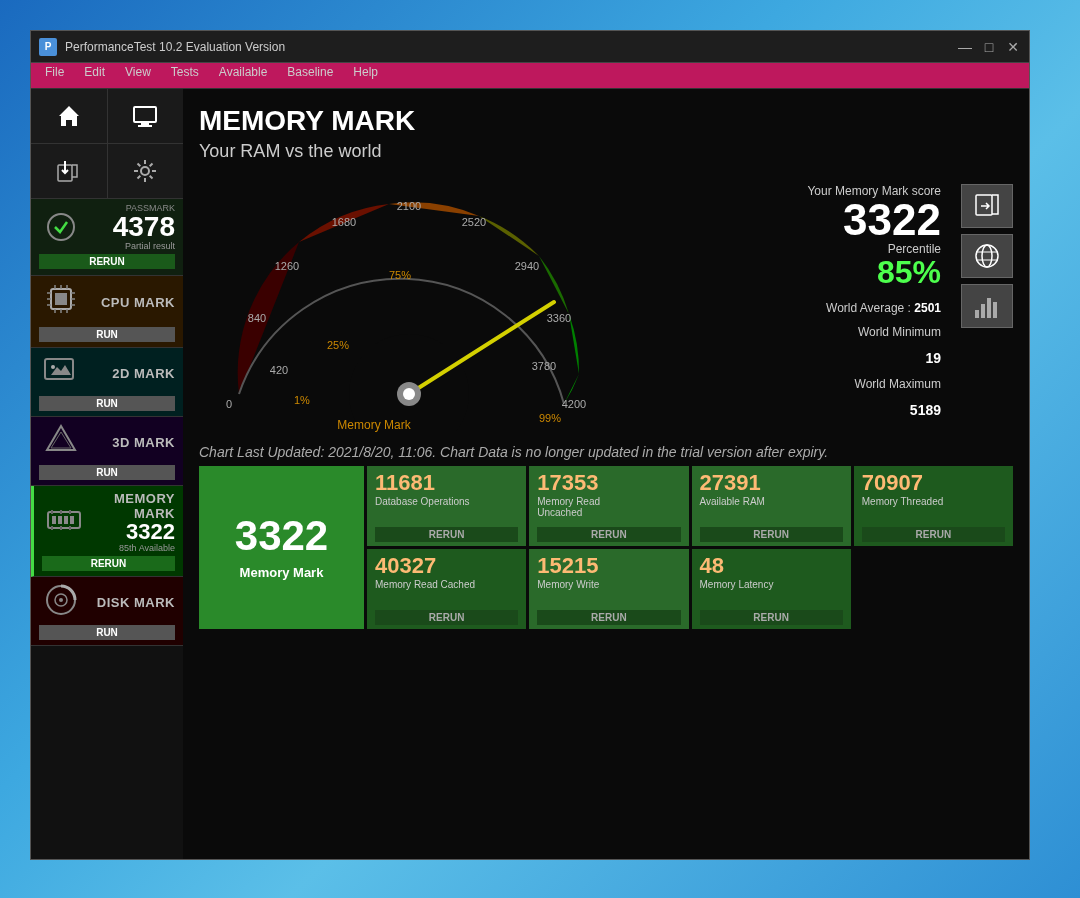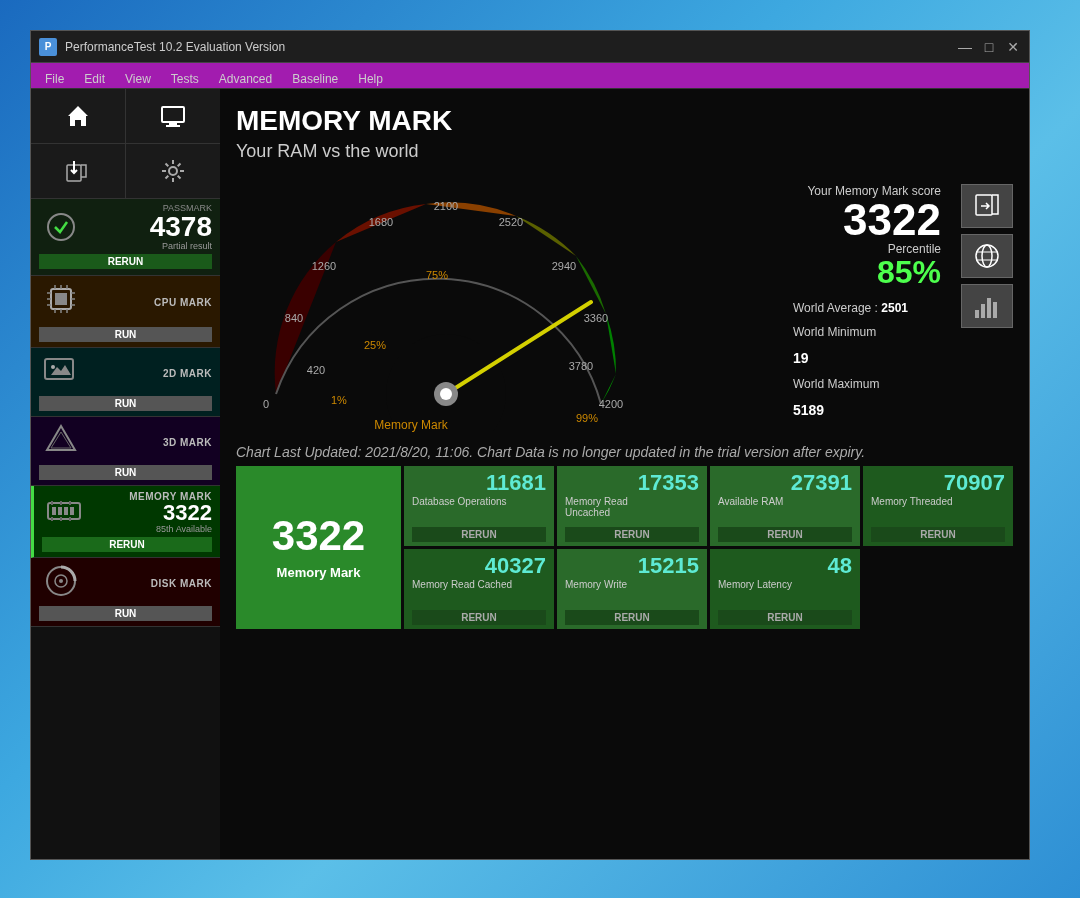--- a/index.html
+++ b/index.html
@@ -65,45 +65,45 @@
       border: none;
       color: #aaa;
       font-size: 14px;
       cursor: pointer;
       display: flex;
       align-items: center;
       justify-content: center;
     }
 
     .menu-bar {
-      background: #a21caf;
+      background: #be185d;
       height: 26px;
       display: flex;
-      align-items: flex-end;
+      align-items: flex-start;
       padding: 0 4px;
       border-bottom: 1px solid #333;
       flex-shrink: 0;
     }
 
     .menu-item {
       color: #ccc;
       font-size: 12px;
       padding: 2px 10px;
       cursor: pointer;
     }
 
     .content-area {
       display: flex;
       flex: 1;
       overflow: hidden;
     }
 
     
     .sidebar {
-      width: 189px;
+      width: 152px;
       background: #111;
       display: flex;
       flex-direction: column;
       flex-shrink: 0;
     }
 
     .sidebar-top-icons {
       display: flex;
       height: 55px;
       border-bottom: 1px solid #333;
@@ -196,22 +196,22 @@
       display: flex;
       flex-direction: column;
       padding: 6px 8px 4px;
       cursor: pointer;
       min-height: 80px;
     }
 
     .metric-score {
       font-size: 22px;
       font-weight: bold;
-      color: #5eead4;
-      text-align: right;
+      color: #fdba74;
+      text-align: left;
       line-height: 1;
     }
 
     .metric-name {
       font-size: 10px;
       color: #ccc;
       margin-top: 2px;
     }
 
     .metric-rerun {
@@ -263,21 +263,21 @@
     }
 
     .sidebar-mark-item {
       border-bottom: 1px solid #333;
       padding: 5px 8px 5px;
       position: relative;
       cursor: pointer;
     }
 
     .smi-label {
-      font-size: 10px;
+      font-size: 13px;
       font-weight: bold;
       letter-spacing: 0.5px;
       color: #bbb;
       text-transform: uppercase;
       text-align: right;
     }
 
     .smi-btn {
       display: block;
       width: 100%;
@@ -314,21 +314,21 @@
       <button class="title-bar-btn">□</button>
       <button class="title-bar-btn">✕</button>
     </div>
   </div>
 
   <div class="menu-bar">
     <span class="menu-item">File</span>
     <span class="menu-item">Edit</span>
     <span class="menu-item">View</span>
     <span class="menu-item">Tests</span>
-    <span class="menu-item">Advanced</span>
+    <span class="menu-item">Available</span>
     <span class="menu-item">Baseline</span>
     <span class="menu-item">Help</span>
   </div>
 
   <div class="content-area">
 
     <div class="sidebar">
 
       <div class="sidebar-top-icons">
         <button class="sidebar-icon-btn">
@@ -532,21 +532,21 @@
           </svg>
         </div>
 
         <div style="display:flex; flex-direction:column; gap:4px; padding-top:10px; min-width:220px;">
           <div style="display:flex; gap:20px; align-items:flex-start;">
             <div style="flex:1;">
               <div style="color:#ccc; font-size:12px; text-align:right;">Your Memory Mark score</div>
               <div style="color:white; font-size:44px; font-weight:bold; text-align:right; line-height:1;">3322</div>
               <div style="color:#ccc; font-size:12px; text-align:right;">Percentile</div>
               <div style="color:#4dff4d; font-size:32px; font-weight:bold; text-align:right; line-height:1;">85%</div>
-              <div style="color:#ccc; font-size:12px; text-align:left; line-height:2; margin-top:8px;">
+              <div style="color:#ccc; font-size:12px; text-align:right; line-height:2; margin-top:8px;">
                 <span>World Average :</span> <strong style="color:white;">2501</strong><br>
                 <span>World Minimum</span><br>
                 <strong style="color:white; font-size:14px;">19</strong><br>
                 <span>World Maximum</span><br>
                 <strong style="color:white; font-size:14px;">5189</strong>
               </div>
             </div>
             <div style="display:flex; flex-direction:column; gap:6px;">
               <button style="width:52px; height:44px; background:#444; border:1px solid #666; cursor:pointer; display:flex; align-items:center; justify-content:center;">
                 <svg width="28" height="28" viewBox="0 0 28 28" fill="none">

